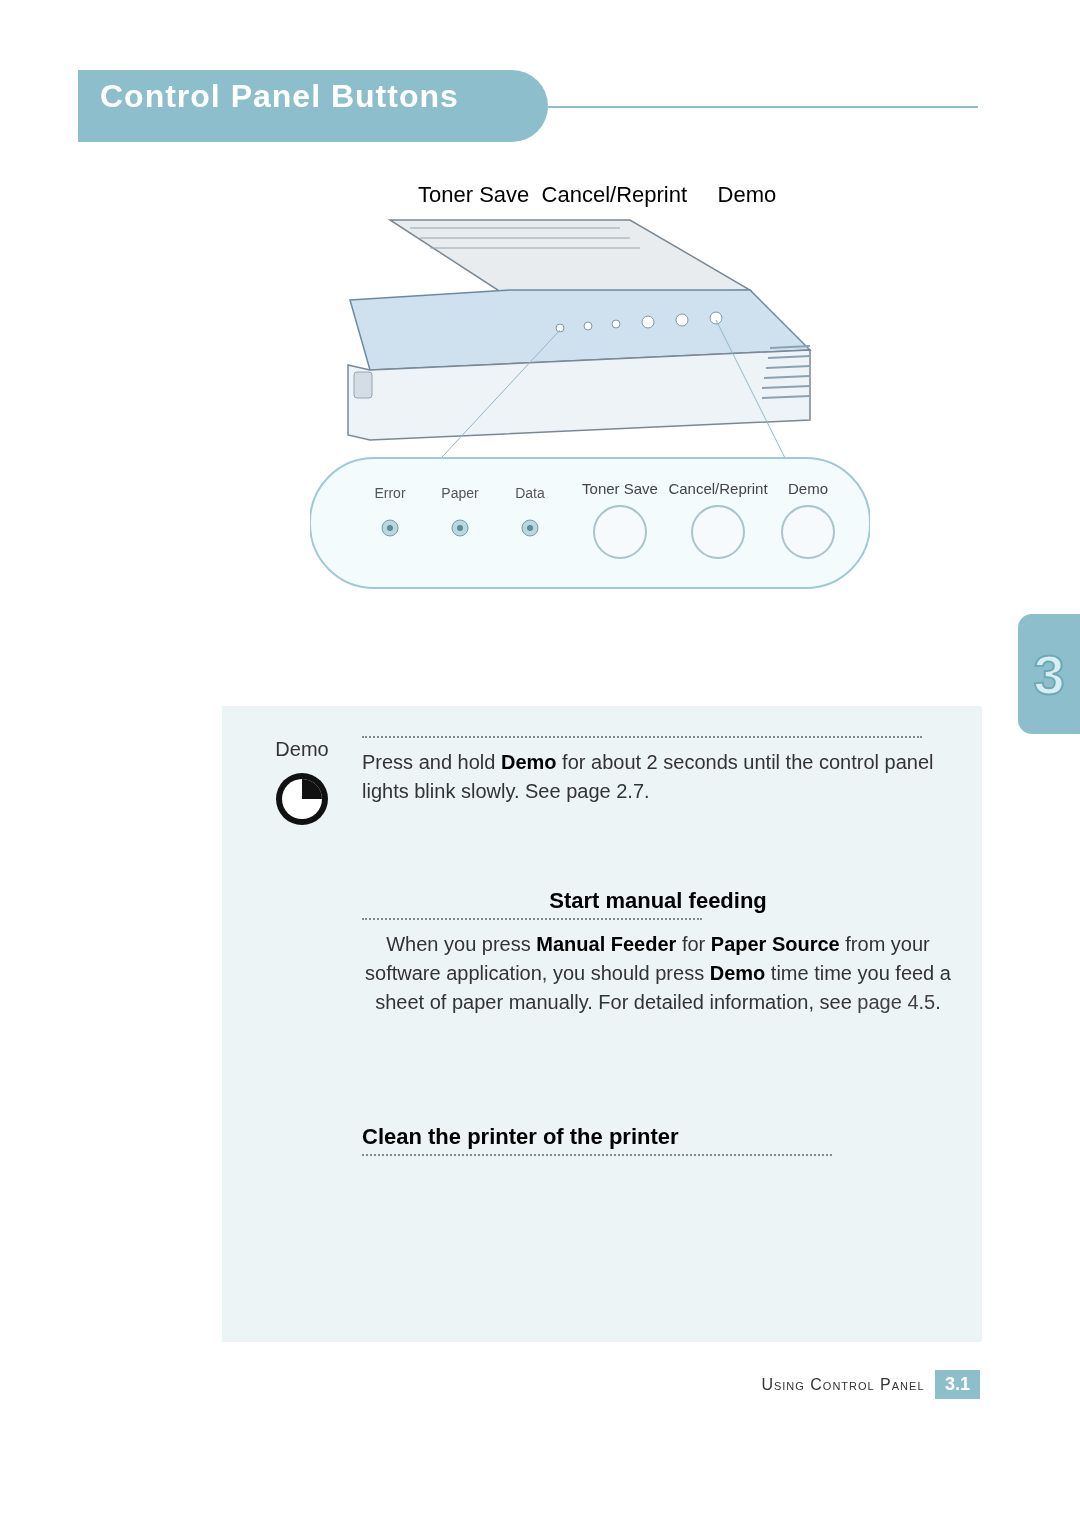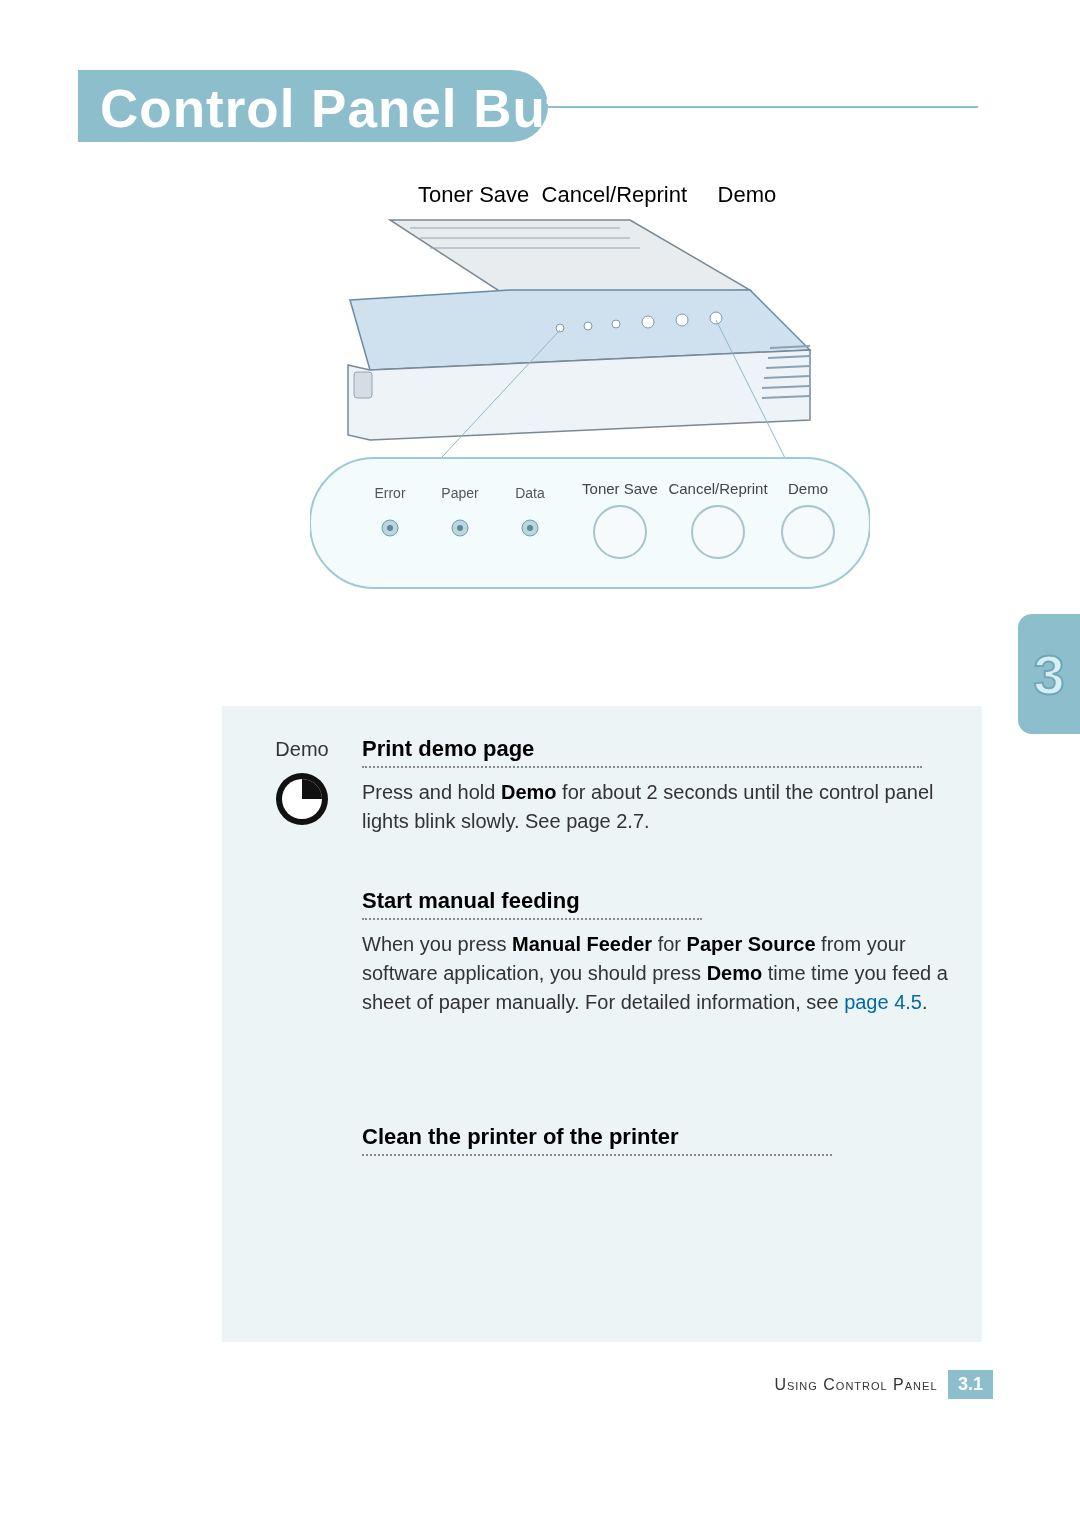--- a/index.html
+++ b/index.html
@@ -20,21 +20,21 @@
   .title-pill {
     position: absolute;
     left: 78px; top: 70px;
     width: 470px; height: 72px;
     background: #8dbecb;
     border-radius: 0 36px 36px 0;
   }
   .title-text {
     position: absolute;
     left: 100px; top: 78px;
-    font-size: 53px;
+    font-size: 32px;
     font-weight: bold;
     color: #fff;
     letter-spacing: 1px;
   }
   .title-rule {
     position: absolute;
     left: 548px; top: 106px;
     width: 430px;
     border-top: 2px solid #8dbecb;
   }
@@ -87,43 +87,43 @@
   }
   .demo-icon-svg {
     margin-top: 8px;
   }
   .section {
     position: absolute;
     left: 140px;
     right: 28px;
   }
   .sec1 { top: 30px; }
-  .sec2 { top: 182px; }
+  .sec2 { top: 182px; text-align: center; }
   .sec3 { top: 418px; }
   .sec-head {
     font-size: 22px;
     font-weight: bold;
     color: #000;
     margin-bottom: 4px;
   }
   .dotline {
     border-top: 2px dotted #888;
     margin-bottom: 10px;
   }
   .sec-body {
     font-size: 20px;
     line-height: 1.45;
     color: #333;
   }
   .sec-body b { font-weight: bold; color: #000; }
-  .link { color: #0369a1; }
+  .link { color: #404040; }
   
   .footer {
     position: absolute;
-    left: 233px; top: 1370px;
+    left: 220px; top: 1370px;
     width: 760px;
     text-align: right;
     font-size: 16px;
   }
   .footer-label {
     font-variant: small-caps;
     letter-spacing: 1px;
     color: #333;
     margin-right: 6px;
   }
@@ -218,21 +218,20 @@
     <div class="demo-label-col">
       <div>Demo</div>
       <svg class="demo-icon-svg" width="60" height="60" viewBox="0 0 60 60">
         <circle cx="30" cy="30" r="26" fill="#111"></circle>
         <circle cx="30" cy="30" r="20" fill="#fff"></circle>
         <path d="M30 10 A20 20 0 0 1 50 30 L30 30 Z" fill="#111"></path>
       </svg>
     </div>
 
     <div class="section sec1">
-      <div class="sec-head">Print demo page</div>
       <div class="dotline" style="width:560px"></div>
       <div class="sec-body">
         <span>Press and hold </span><b>Demo</b><span> for about 2 seconds until the control panel lights blink slowly. See page 2.7.</span>
       </div>
     </div>
 
     <div class="section sec2">
       <div class="sec-head">Start manual feeding</div>
       <div class="dotline" style="width:340px"></div>
       <div class="sec-body">

